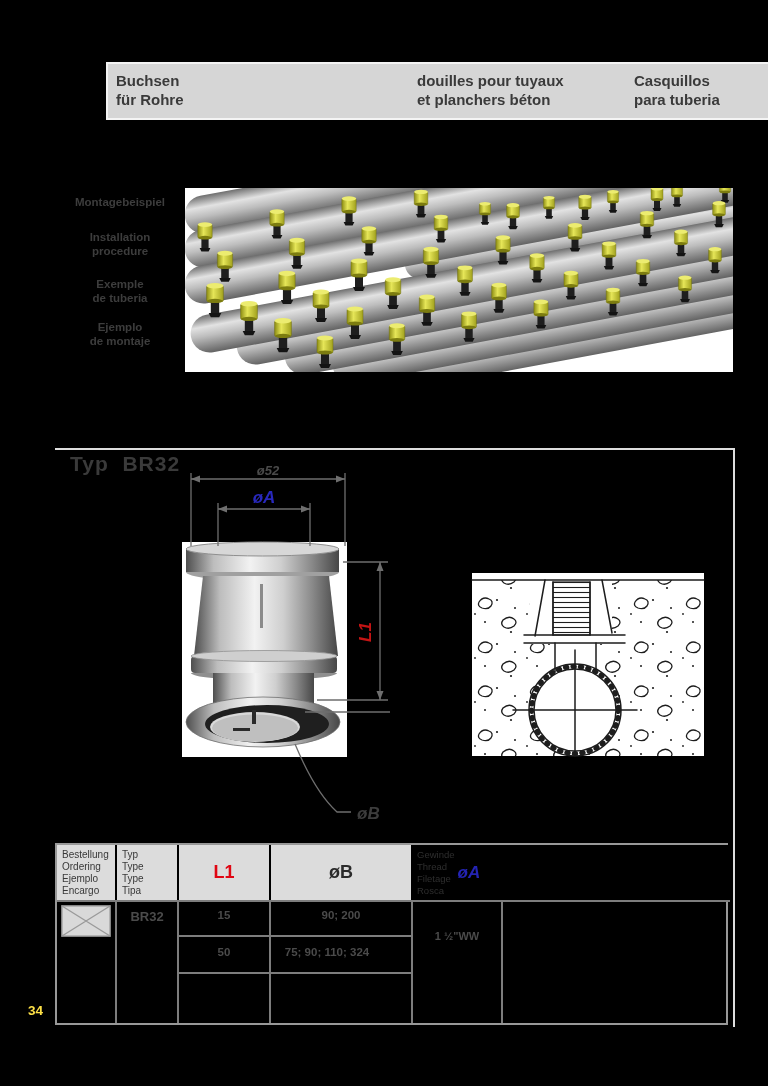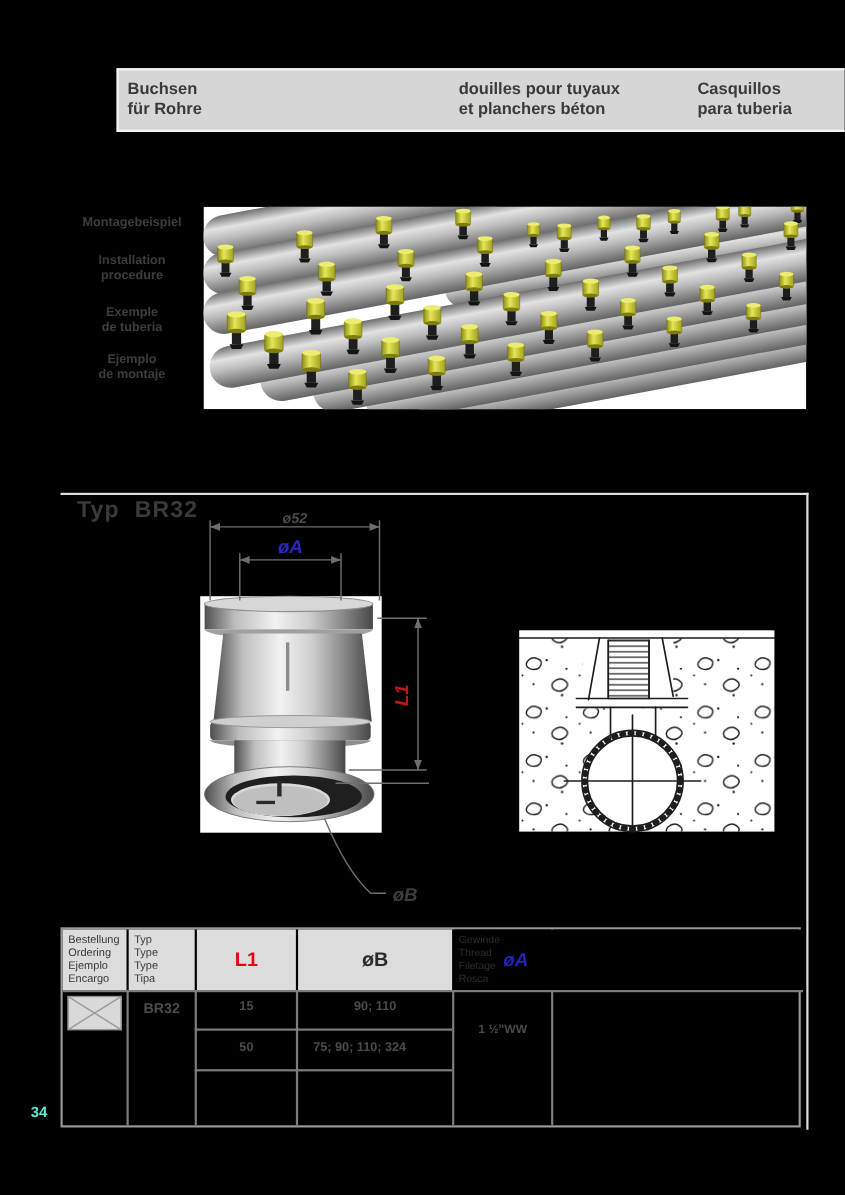--- a/index.html
+++ b/index.html
@@ -29,21 +29,21 @@
   .tcell{position:absolute;box-sizing:border-box;}
   .thead{background:#dcdcdc;height:55px;top:0;}
   .small-h{font-size:10px;line-height:12px;color:#383838;padding:4px 16px 0 5px;}
   .big-h{display:flex;align-items:center;justify-content:center;font-weight:bold;font-size:18px;}
   .gline-v{position:absolute;width:2px;background:#7d7d7d;}
   .gline-h{position:absolute;height:2px;background:#7d7d7d;}
   .dval{position:absolute;text-align:center;color:#4b4b4b;font-size:11.5px;font-weight:bold;}
   .th5-text{font-size:9.5px;line-height:12px;color:#2e2e2e;padding:4px 0 0 4px;}
   .oa-blue{color:#2424b4;font-weight:bold;font-size:17px;font-style:italic;}
 
-  .page-num{left:28px;top:1003px;color:#5eead4;font-size:13.5px;font-weight:bold;}
+  .page-num{left:28px;top:1003px;color:#fde047;font-size:13.5px;font-weight:bold;}
 
   
   .dim-i{font:italic bold 13px "Liberation Sans", sans-serif;}
   .dim-b{font:italic bold 17px "Liberation Sans", sans-serif;}
 </style>
 </head>
 <body>
 
 <div class="page">
 
@@ -310,21 +310,21 @@
     <div class="gline-v" style="left:444px;top:55px;height:123px;"></div>
     <div class="gline-h" style="left:120px;top:90px;width:234px;"></div>
     <div class="gline-h" style="left:120px;top:127px;width:234px;"></div>
 
     <svg class="tcell" style="left:4px;top:60px;" width="50" height="32" viewBox="0 0 50 32">
       <rect x="0.8" y="0.8" width="48.4" height="30.4" fill="#d9d9d9" stroke="#8f8f8f" stroke-width="1.4"></rect>
       <path d="M1,1 L49,31 M49,1 L1,31" stroke="#9a9a9a" stroke-width="1.3" fill="none"></path>
     </svg>
     <div class="dval" style="left:60px;width:60px;top:64px;font-size:13px;">BR32</div>
     <div class="dval" style="left:122px;width:90px;top:64px;">15</div>
-    <div class="dval" style="left:214px;width:140px;top:64px;">90; 110</div>
+    <div class="dval" style="left:214px;width:140px;top:64px;">90; 200</div>
     <div class="dval" style="left:122px;width:90px;top:101px;">50</div>
     <div class="dval" style="left:214px;width:112px;top:101px;">75; 90; 110; 324</div>
     <div class="dval" style="left:356px;width:88px;top:55px;height:72px;display:flex;align-items:center;justify-content:center;font-size:11px;">1 ½"WW</div>
   </div>
 
   <div class="abs page-num">34</div>
 
 </div>
 
 </body></html>

